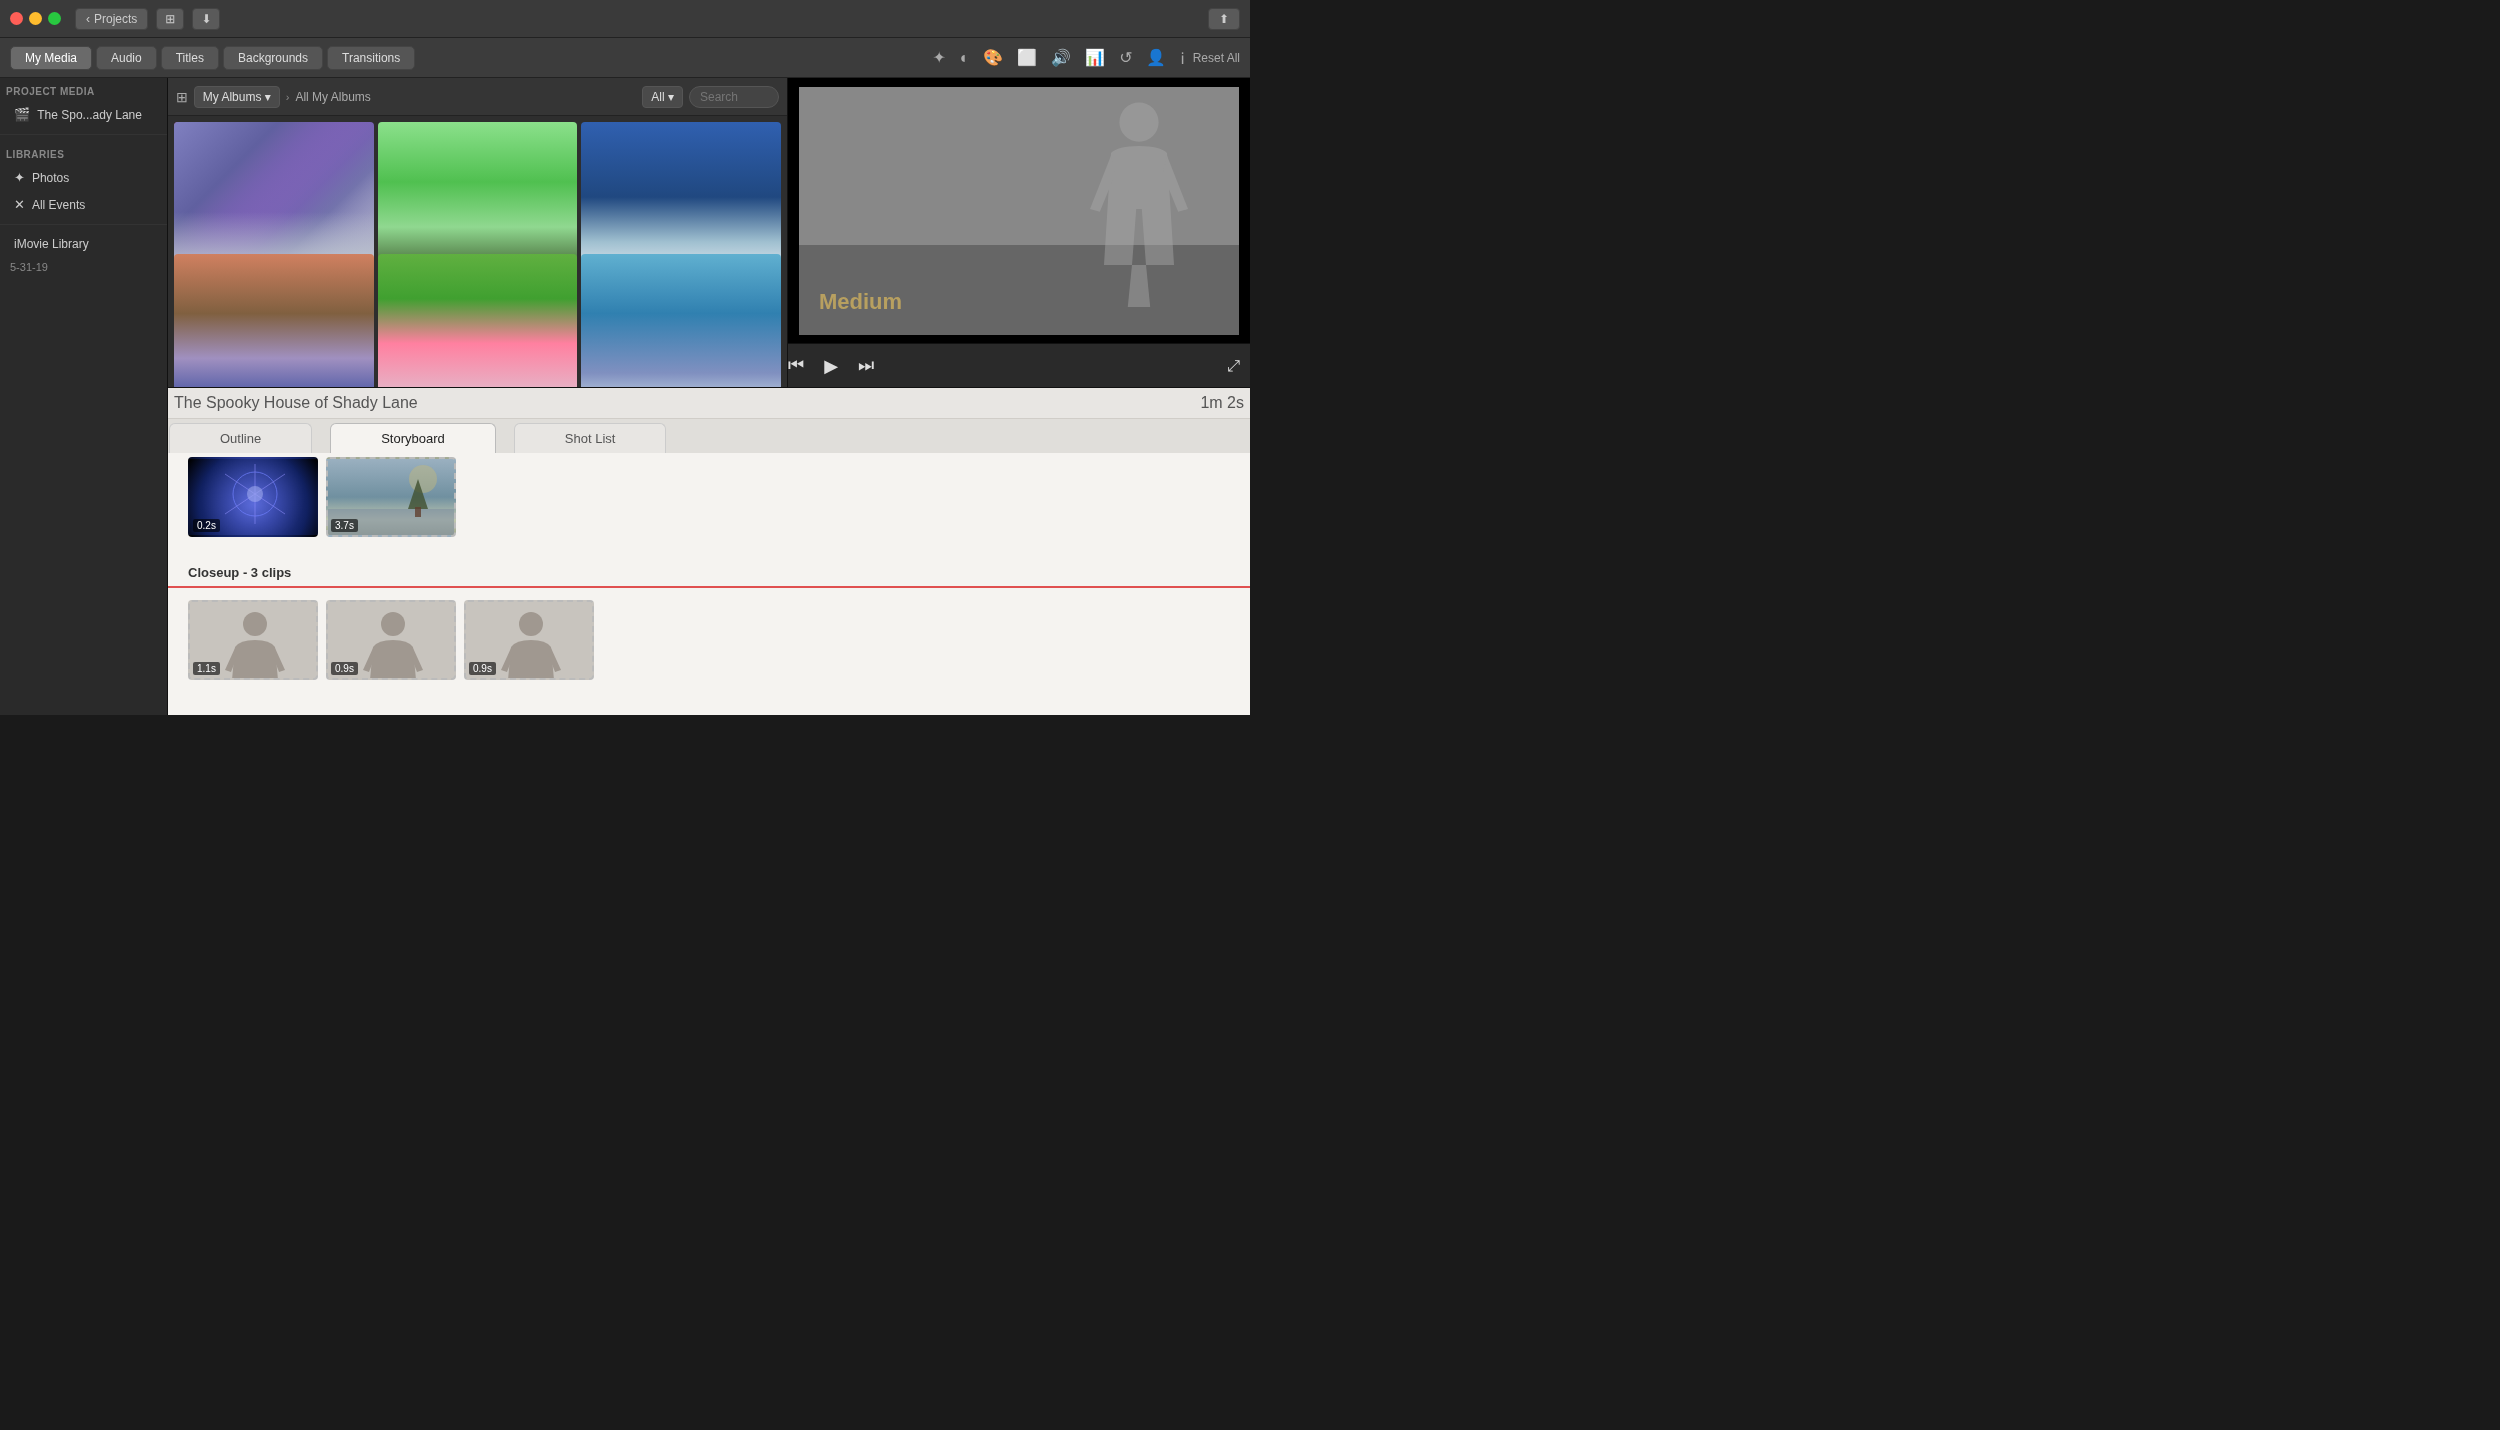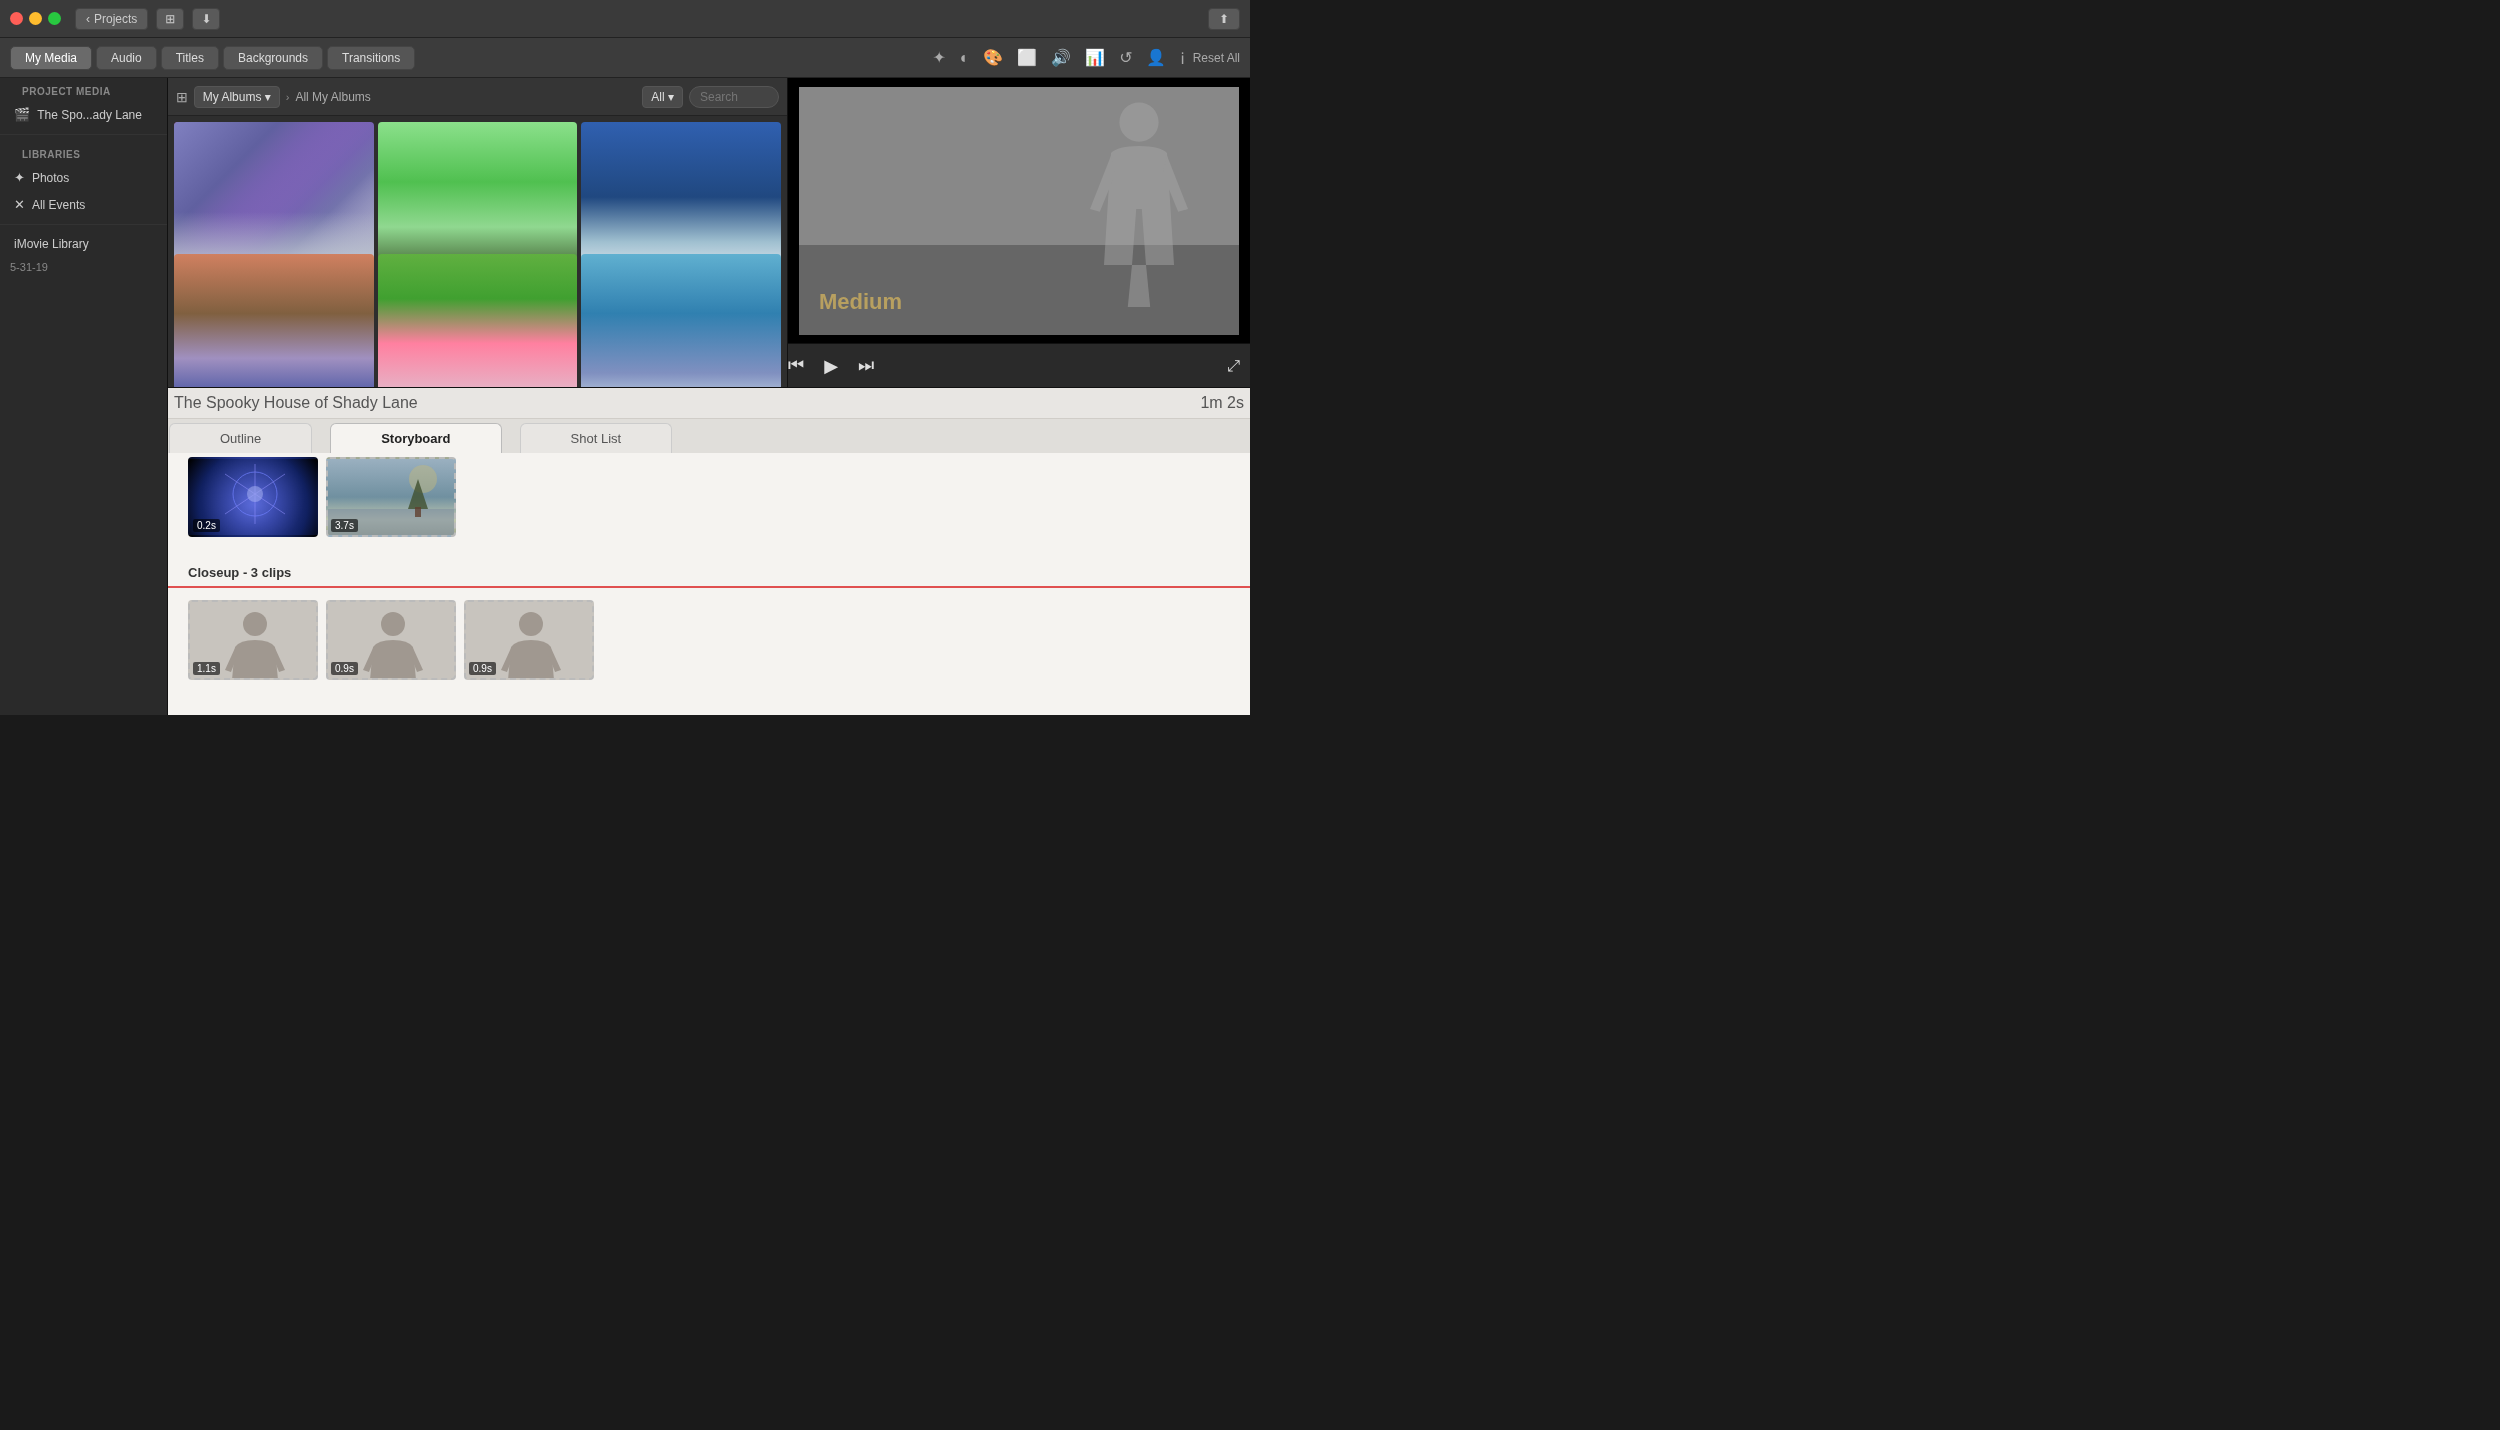--- a/index.html
+++ b/index.html
@@ -126,21 +126,21 @@
       background: #2a2a2a;
       border-right: 1px solid #111;
       display: flex;
       flex-direction: column;
       flex-shrink: 0;
     }
     .sidebar-section-label {
       font-size: 10px;
       color: #888;
       font-weight: 600;
-      padding: 8px 22px 4px;
+      padding: 8px 6px 4px;
       text-transform: uppercase;
       letter-spacing: 0.5px;
     }
     .sidebar-item {
       display: flex;
       align-items: center;
       gap: 7px;
       padding: 5px 10px;
       color: #ccc;
       font-size: 12px;
@@ -336,21 +336,21 @@
       color: #555;
       border: 1px solid #ccc;
       background: #e8e6e3;
       border-bottom: none;
       border-radius: 6px 6px 0 0;
       margin: 0 1px;
     }
     .tl-tab.active {
       background: #f5f3f0;
       color: #222;
-      font-weight: 700;
+      font-weight: 400;
       border-color: #bbb;
       z-index: 1;
     }
 
     
     .shot-list-content {
       flex: 1;
       background: #f5f3f0;
       padding: 0;
       overflow-y: auto;

